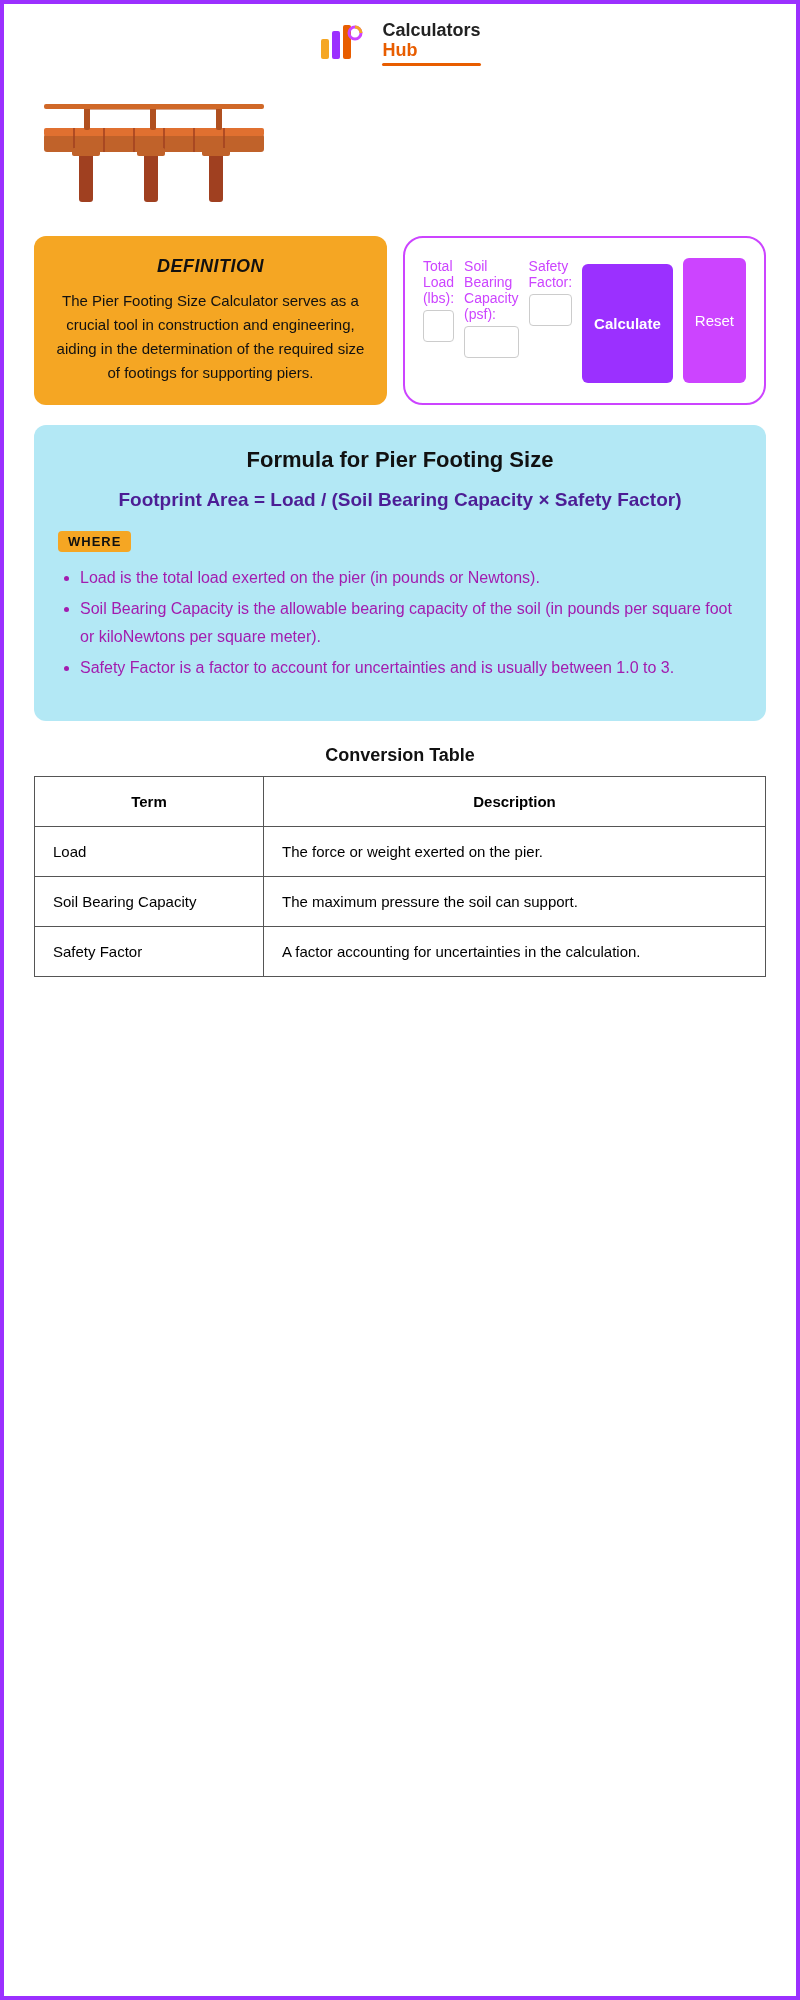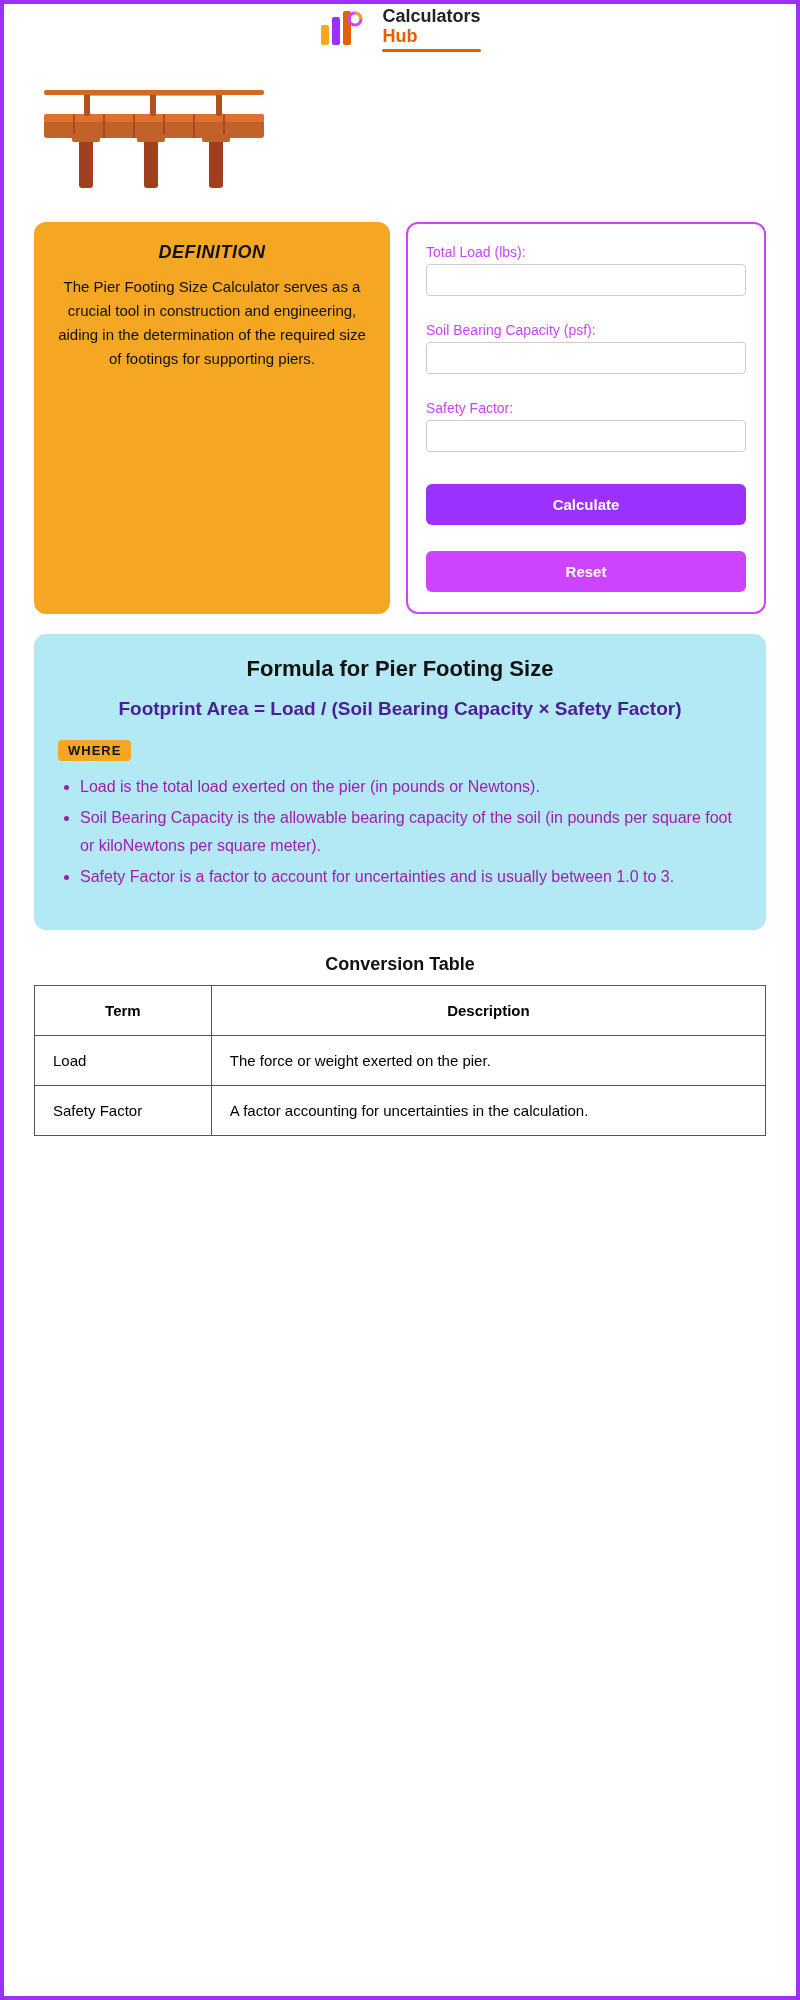--- a/index.html
+++ b/index.html
@@ -9,21 +9,21 @@
       font-family: Arial, sans-serif;
       background: #fff;
       border: 4px solid #9b30ff;
     }
 
     
     .header {
       display: flex;
       justify-content: center;
       align-items: center;
-      padding: 3px 0 10px 0;
+      padding: 17px 0 10px 0;
       gap: 19px;
     }
     .logo-icon {
       width: 44px;
       height: 44px;
     }
     .logo-text {
       display: flex;
       flex-direction: column;
       line-height: 1.1;
@@ -91,27 +91,27 @@
     }
     .definition-box .def-text {
       font-size: 15px;
       color: #111;
       line-height: 1.6;
     }
 
     
     .calc-box {
       border: 2px solid #cc44ff;
-      border-radius: 12px;
+      border-radius: 20px;
       padding: 20px 18px;
       flex: 1;
       background: #fff;
       display: flex;
-      flex-direction: column;
-      gap: 26px;
+      flex-direction: row;
+      gap: 10px;
     }
     .calc-box label {
       display: block;
       font-size: 14px;
       color: #cc44ff;
       margin-bottom: 4px;
       font-weight: 500;
     }
     .calc-box input[type="text"] {
       width: 100%;
@@ -133,21 +133,21 @@
       width: 100%;
       margin-top: 6px;
     }
     .btn-reset {
       background: #cc44ff;
       color: #fff;
       border: none;
       border-radius: 6px;
       padding: 12px;
       font-size: 15px;
-      font-weight: bold;
+      font-weight: normal;
       cursor: pointer;
       width: 100%;
     }
 
     
     .formula-section {
       background: #b3e8f5;
       border-radius: 12px;
       margin: 0 30px 24px 30px;
       padding: 22px 24px 36px 24px;
@@ -317,18 +317,22 @@
         <th>Term</th>
         <th>Description</th>
       </tr>
     </thead>
     <tbody>
       <tr>
         <td>Load</td>
         <td>The force or weight exerted on the pier.</td>
       </tr>
       <tr>
+        <td>Soil Bearing Capacity</td>
+        <td>The maximum pressure the soil can support.</td>
+      </tr>
+      <tr>
         <td>Safety Factor</td>
         <td>A factor accounting for uncertainties in the calculation.</td>
       </tr>
     </tbody>
   </table>
 </div>
 
 </body></html>

